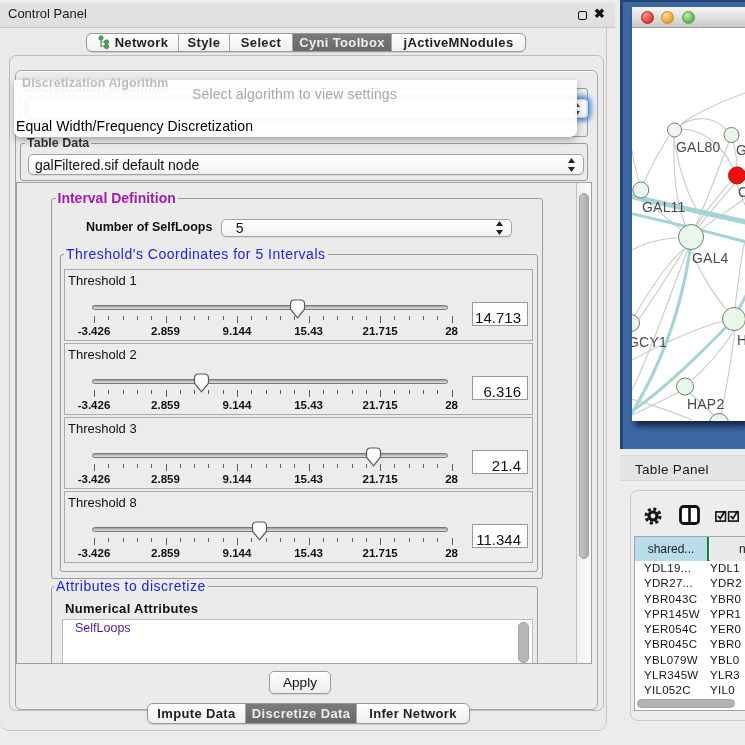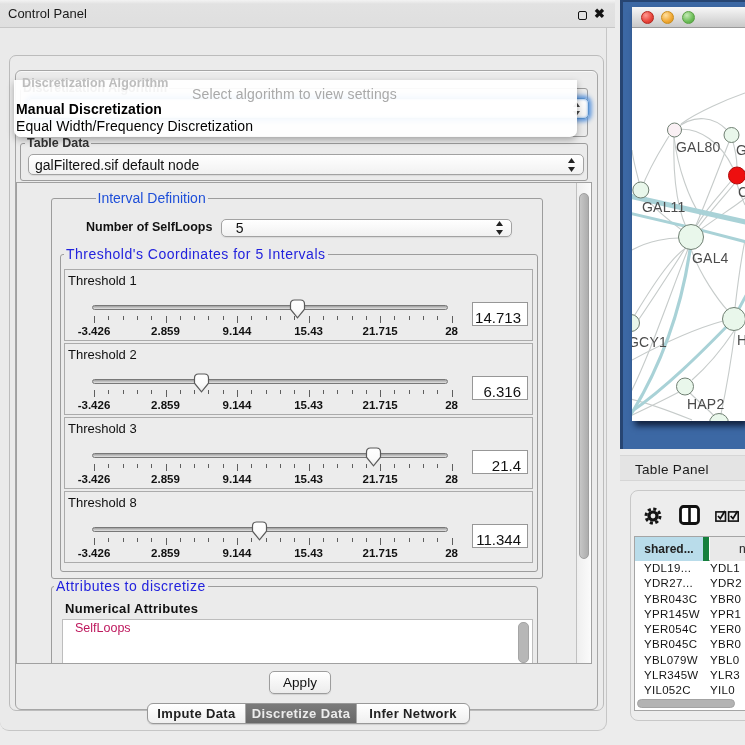--- a/index.html
+++ b/index.html
@@ -56,95 +56,107 @@
 .tlabel { position:absolute; left:3px; top:3px; font-size:13px; font-weight:normal; color:#111; }
 .track { position:absolute; left:27px; top:34.5px; width:356px; height:5px; border-radius:3px; background:linear-gradient(#9e9e9e,#e3e3e3); border:1px solid #787878; }
 .thumb { position:absolute; top:29px; }
 .ticks { position:absolute; left:0; top:0; width:100%; height:100%; }
 .tk { position:absolute; top:46px; width:1px; height:4px; background:#5e5e5e; }
 .tk.M { height:7px; }
 .tnum { position:absolute; top:55px; width:60px; text-align:center; font-size:11.5px; font-weight:bold; color:#111; }
 .vbox { position:absolute; left:407px; top:32px; width:56px; height:24px; background:#fff; border:1px solid #979797; font-size:15px; color:#111; text-align:right; padding:6px 6px 0 0; }
 
 
-#attrlist { position:absolute; left:45px; top:436px; width:471px; height:60px; background:#fff; border:1px solid #bdbdbd; font-size:12.5px; color:#be185d; }
+#attrlist { position:absolute; left:45px; top:436px; width:471px; height:60px; background:#fff; border:1px solid #bdbdbd; font-size:12.5px; color:#4c1d95; }
 #attrlist div { padding-left:12px; height:17px; line-height:17px; }
 #alsb { position:absolute; right:3px; top:2px; width:11px; height:41px; background:#b7b7b7; border-radius:5px; border:1px solid #a5a5a5; }
 
 
 #apply { position:absolute; left:257px; top:616px; width:62px; height:23px; background:linear-gradient(#ffffff,#ececec); border:1px solid #9d9d9d; border-radius:5px; font-size:13.5px; color:#111; text-align:center; line-height:21px; box-shadow:0 1px 1px rgba(0,0,0,0.1); }
 
 
 #netframe { left:620px; top:0; width:125px; height:449px; background:#3c68a4; border-left:3px solid #274572; border-top:2px solid #274572; }
 #netwin { position:absolute; left:9px; top:5px; width:113px; height:414px; box-shadow:3px 5px 6px rgba(8,18,40,0.8); }
 #nettb { position:absolute; left:0; top:0; width:113px; height:21px; background:linear-gradient(#f7f7f7,#c9c9c9); border-bottom:1px solid #9a9a9a; }
 .tl { position:absolute; top:10px; width:13px; height:13px; border-radius:50%; margin-top:-6px; }
 #netcanvas { position:absolute; left:0; top:21px; width:113px; height:393px; background:#fff; overflow:hidden; }
 
 
 #tpheader { left:620px; top:455px; width:125px; height:26px; background:#e4e4e4; border-top:1px solid #d6d6d6; border-bottom:1px solid #d6d6d6; font-size:13.5px; letter-spacing:0.3px; color:#1a1a1a; padding:6px 0 0 15px; }
 #tpbox { left:630px; top:490px; width:125px; height:231px; background:#ededed; border:1px solid #c8c8c8; border-radius:8px 0 0 8px; }
 #ttable { position:absolute; left:3px; top:45px; width:122px; height:175px; background:#fff; border:1px solid #a5a5a5; border-right:none; overflow:hidden; }
 #thead { position:absolute; left:0; top:0; width:122px; height:24px; border-bottom:1px solid #9a9a9a; }
-#thc1 { position:absolute; left:0; top:0; width:74px; height:24px; background:#b9dcea; border-right:6px solid #15803d; text-align:center; font-size:12px; color:#222; line-height:24px;font-weight:bold; }
+#thc1 { position:absolute; left:0; top:0; width:74px; height:24px; background:#b9dcea; border-right:2px solid #15803d; text-align:center; font-size:12px; color:#222; line-height:24px; }
 #thc2 { position:absolute; left:75px; top:0; width:47px; height:24px; background:#e9e9e9; font-size:12px; color:#222; line-height:24px; padding-left:29px; }
 #tbody { position:absolute; left:0; top:24px; width:122px; }
 .trow { height:15.3px; line-height:15.3px; font-size:11.5px; letter-spacing:0.3px; color:#151515; white-space:nowrap; }
 .trow .c1 { display:inline-block; padding-left:9px; width:65px; }
 .trow .c2 { display:inline-block; padding-left:10px; }
 #hsb { position:absolute; left:2px; top:161.5px; width:98px; height:9px; background:#b3b3b3; border-radius:5px; border:1px solid #a3a3a3; }
 </style>
 </head>
 <body>
 
 <div class="abs" id="titlebar">
     <span class="t">Control Panel</span>
     <span id="float-ic"></span>
     <span id="close-ic">✖</span>
   </div>
 
 <div class="abs" id="cpwin">
 
+  <div class="seg" id="toptabs">
+    <span style="width:92px">
+      <svg width="13" height="15" viewBox="0 0 13 15" style="margin-right:5px">
+        <path d="M4,3 v9 M4,7 h4 M4,11 h4" stroke="#7a7a8a" stroke-width="1.2" fill="none"></path>
+        <circle cx="4" cy="3" r="2.2" fill="#51a651" stroke="#3a7a3a" stroke-width="0.7"></circle>
+        <circle cx="9.5" cy="7" r="2.2" fill="#51a651" stroke="#3a7a3a" stroke-width="0.7"></circle>
+        <circle cx="9.5" cy="11.5" r="2.2" fill="#51a651" stroke="#3a7a3a" stroke-width="0.7"></circle>
+      </svg>Network</span>
+    <span style="width:51px">Style</span>
+    <span style="width:63px">Select</span>
+    <span style="width:99px" class="sel">Cyni Toolbox</span>
+    <span style="width:133px">jActiveMNodules</span>
+  </div>
 
   <div class="abs" id="outerp"></div>
   <div class="abs" id="innerp"></div>
   <div class="abs" id="mainpanel">
 
     <div class="grp" style="left:8px; top:33px; width:568px; height:49px;">
       <div class="gtitle">Discretization Algorithm</div>
       <div class="combo" style="left:6px; top:9px; width:562px; height:21px; box-shadow:0 0 4px 2.5px rgba(85,145,220,0.95), inset 0 0 2px 1px rgba(120,170,230,0.6); border-color:#5890cc;">
         <svg class="arr" viewBox="0 0 9 14">
             <path d="M4.5,0 L8,5 H1 z" fill="#444"></path>
             <path d="M4.5,14 L1,9 H8 z" fill="#444"></path>
           </svg>
       </div>
     </div>
 
     <div id="popup">
       <span class="ghost">Discretization Algorithm</span>
       <span class="gray">Select algorithm to view settings</span>
-      <span class="b">Manual Discretization</span>
       <span class="r">Equal Width/Frequency Discretization</span>
     </div>
 
     <div class="grp" style="left:8px; top:88px; width:568px; height:38px;">
       <div class="gtitle" style="left:4px">Table Data</div>
       <div class="combo" style="left:7px; top:10px; width:556px; height:21px;">
         <span class="tx">galFiltered.sif default node</span>
         <svg class="arr" viewBox="0 0 9 14">
             <path d="M4.5,0 L8,5 H1 z" fill="#222"></path>
             <path d="M4.5,14 L1,9 H8 z" fill="#222"></path>
           </svg>
       </div>
     </div>
 
     <div class="abs" id="scrollpane">
 
       <div class="grp" style="left:33.5px; top:15px; width:492px; height:381px;">
-        <div class="gtitle" style="left:4px; color:#1d4ed8; font-size:14px; font-weight:normal; letter-spacing:0px;margin-left:40px;">Interval Definition</div>
+        <div class="gtitle" style="left:4px; color:#a21caf; font-size:14px; font-weight:bold; letter-spacing:0px;">Interval Definition</div>
       </div>
       <div style="position:absolute; left:69px; top:37px; font-size:12.5px; font-weight:bold; color:#111;">Number of SelfLoops</div>
       <div class="combo" style="left:203.7px; top:35.6px; width:291px; height:18px;">
         <span class="tx" style="padding-left:14px">5</span>
         <svg class="arr" viewBox="0 0 9 14">
             <path d="M4.5,0 L8,5 H1 z" fill="#222"></path>
             <path d="M4.5,14 L1,9 H8 z" fill="#222"></path>
           </svg>
       </div>
 

